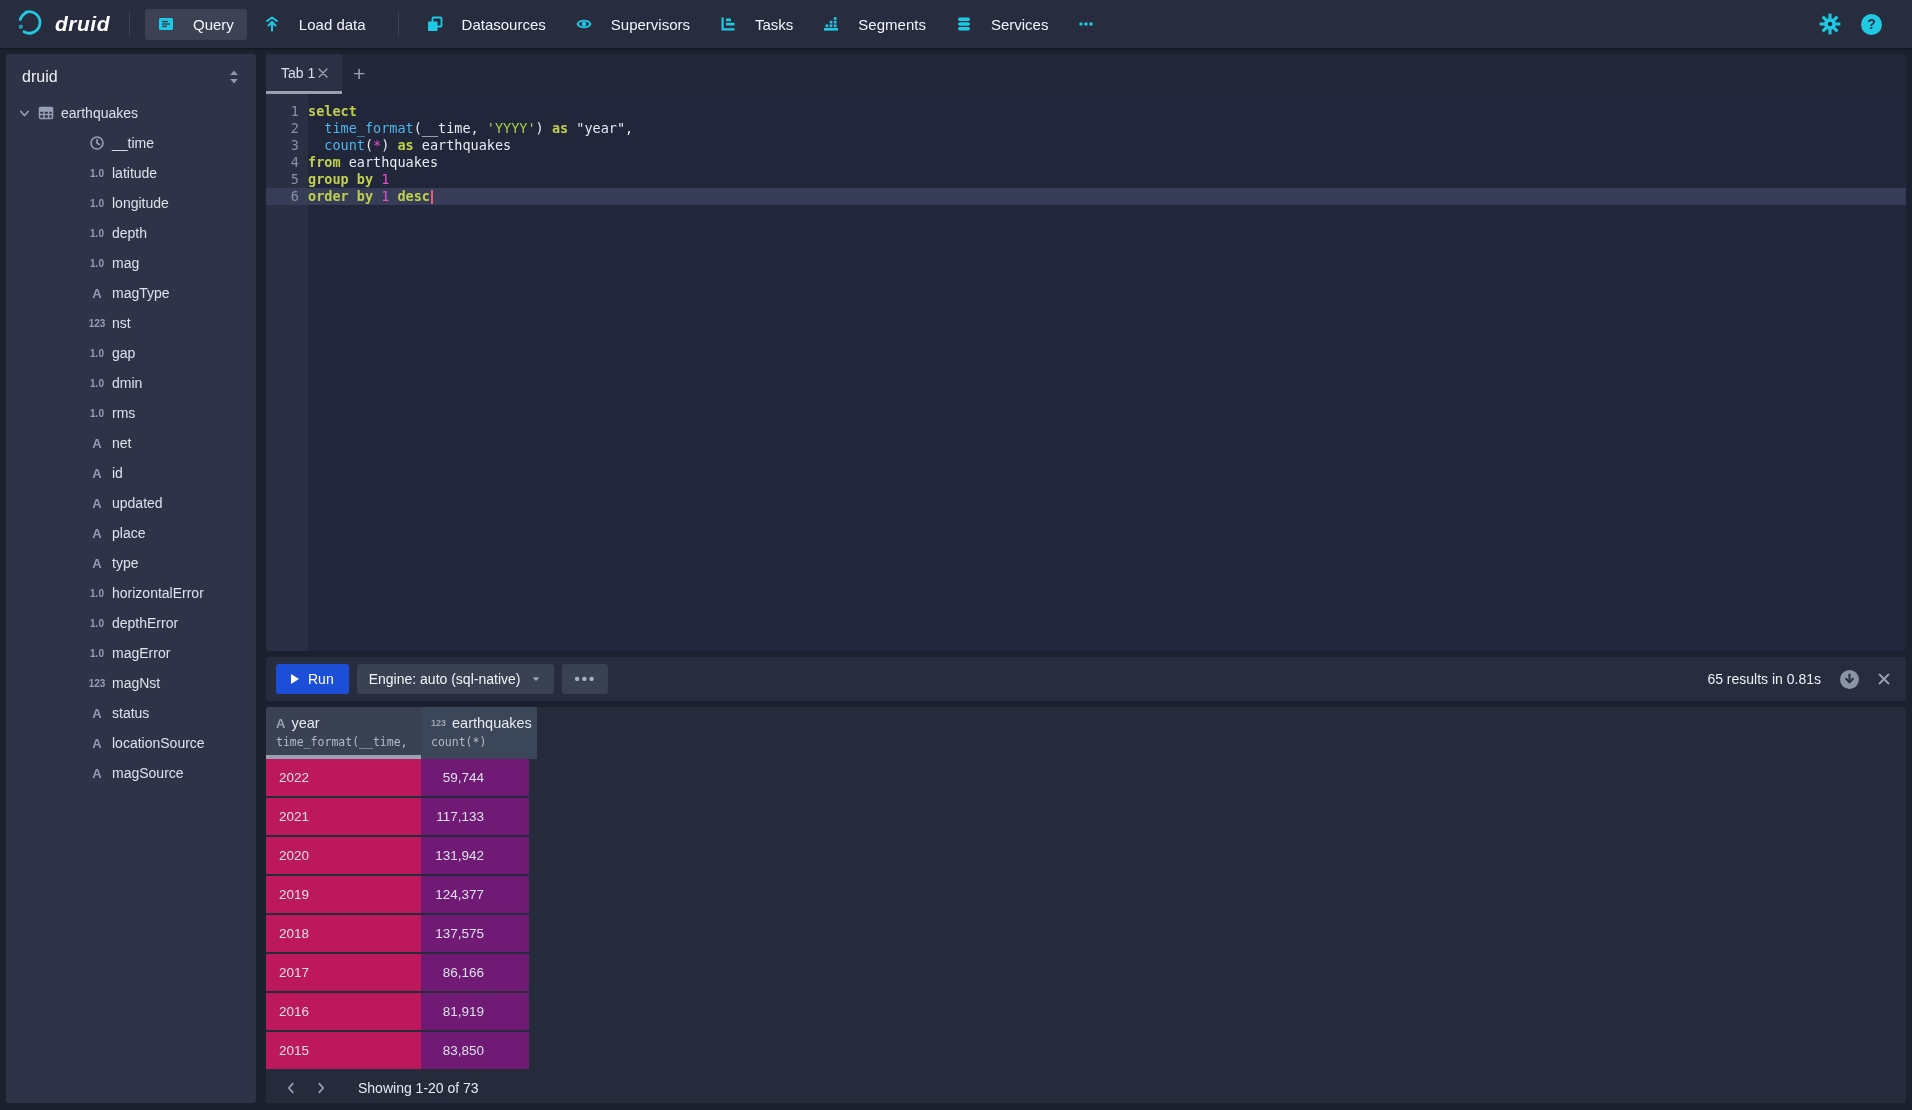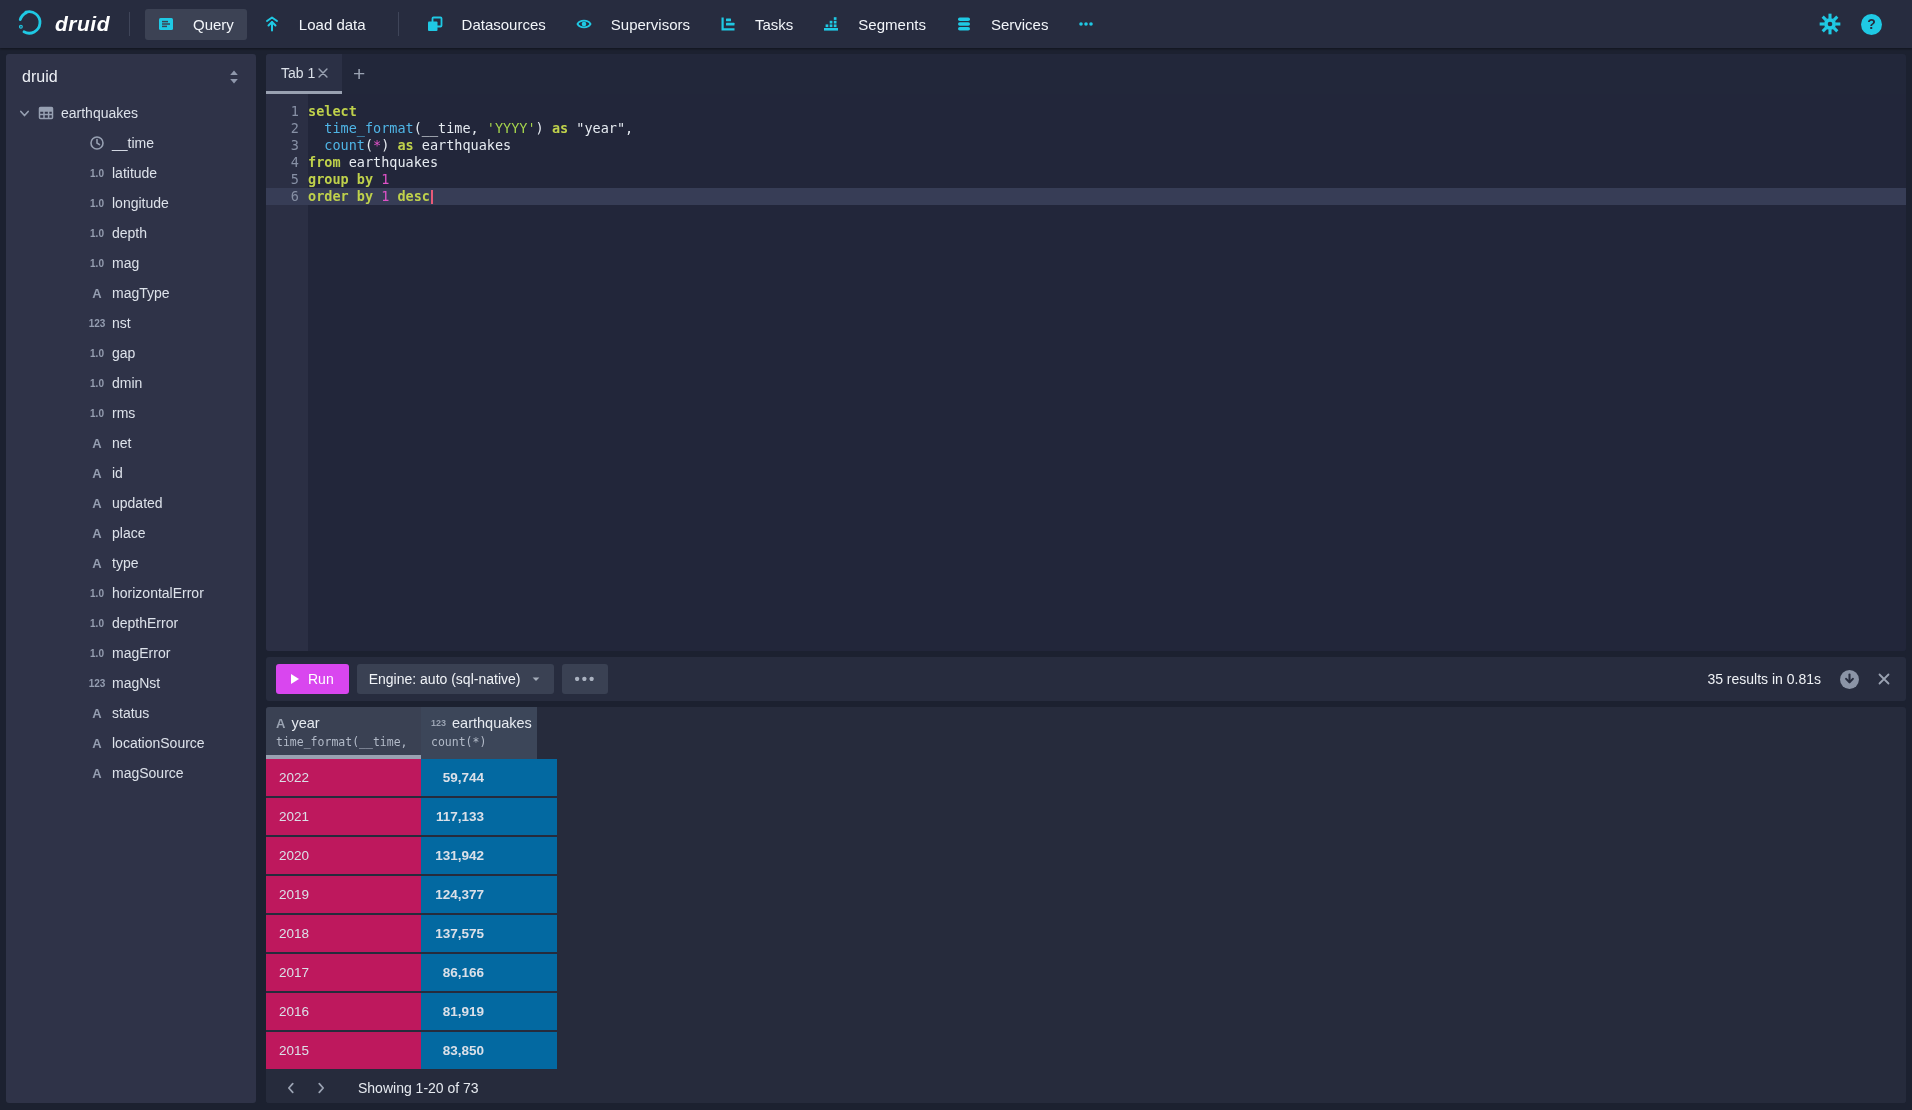--- a/index.html
+++ b/index.html
@@ -56,21 +56,21 @@
   .tok-kw  { color:#bfd14b;font-weight:bold; }
   .tok-fn  { color:#4fb5e6; }
   .tok-str { color:#a5d44c; }
   .tok-num { color:#e052c8; }
   .tok-pl  { color:#e6ebf1; }
   .cursor { display:inline-block; width:2px; height:14px; background:#e85a78; vertical-align:text-bottom; margin-left:1px; }
 
   
   .runbar { margin-top:6px; height:44px; background:#272c3e; border-radius:3px; display:flex;
             align-items:center; padding:0 14px 0 10px; }
-  .btn-run { display:flex; align-items:center; gap:9px; background:#d946ef; border:none; color:#fff;
+  .btn-run { display:flex; align-items:center; gap:9px; background:#1d4ed8; border:none; color:#fff;
              font-size:14px; padding:0 15px; height:30px; border-radius:3px; cursor:pointer;
              font-family:"Liberation Sans", sans-serif; }
   .play { width:0; height:0; border-left:8px solid #fff; border-top:5px solid transparent; border-bottom:5px solid transparent; }
   .btn-dark { display:flex; align-items:center; gap:8px; background:#3a4153; border:none; color:#f0f3f7;
               font-size:14px; padding:0 12px; height:30px; border-radius:3px; margin-left:8px; cursor:pointer;
               font-family:"Liberation Sans", sans-serif; }
   .caret { width:12px; height:12px; display:flex; margin-left:2px; }
   .dots { color:#aab2c0; font-size:15px; font-weight:bold; letter-spacing:2px; line-height:10px; }
   .run-status { margin-left:auto; color:#eef1f5; font-size:14px; }
   .dl-icon { width:21px; height:21px; display:flex; margin:0 16px 0 18px; cursor:pointer; }
@@ -84,21 +84,21 @@
   .th.c1 { width:116px; background:#3c4659; }
   .th-name { display:flex; align-items:center; gap:6px; color:#e6eaf0; font-size:14.5px; }
   .th-glyph { color:#9aa3b2; font-weight:bold; }
   .th-glyph.str { font-size:13px; } .th-glyph.num { font-size:9px; }
   .th-expr { margin-top:4px; font-family:"DejaVu Sans Mono", monospace; font-size:11.5px; color:#b2bac8;
              white-space:nowrap; overflow:hidden; }
   .sort-bar { position:absolute; left:0; right:0; bottom:0; height:4px; background:#99a1b1; }
   .trow { display:flex; height:39px; }
   .td { height:37px; display:flex; align-items:center; font-size:13.5px; color:#dbe0e8; cursor:default; }
   .td.c0 { width:155px; background:#be185d; padding-left:13px; }
-  .td.c1 { width:136px; background:#0369a1; padding-left:7px;font-weight:bold; }
+  .td.c1 { width:108px; background:#701a75; padding-left:7px; }
   .num-val { display:inline-block; min-width:56px; text-align:right; }
   .pager { position:absolute; left:0; right:0; bottom:0; height:30px; display:flex; align-items:center;
            padding-left:10px; background:#262b3c; }
   .pg-btn { width:30px; height:24px; display:flex; align-items:center; justify-content:center; cursor:pointer; }
   .pg-text { margin-left:22px; color:#e6eaf0; font-size:14px; }
 </style>
 </head>
 <body>
 
 <div class="navbar">
@@ -383,21 +383,21 @@
       <span>Engine: auto (sql-native)</span>
       <span class="caret">
           <svg viewBox="0 0 16 16" fill="#a6aebb">
             <path d="M3.5 6 L8 10.5 L12.5 6 Z"></path>
           </svg>
         </span>
     </button>
     <button class="btn-dark">
       <span class="dots">•••</span>
     </button>
-    <span class="run-status">35 results in 0.81s</span>
+    <span class="run-status">65 results in 0.81s</span>
     <span class="dl-icon">
         <svg viewBox="0 0 20 20">
       <circle cx="10" cy="10" r="9" fill="#8b94a6"></circle>
       <g stroke="#272c3e" stroke-width="2" fill="none" stroke-linecap="round" stroke-linejoin="round">
         <path d="M10 5.2 V12"></path>
             <path d="M6.8 9.4 L10 12.7 L13.2 9.4"></path>
       </g>
     </svg>
       </span>
     <span class="x-icon">

